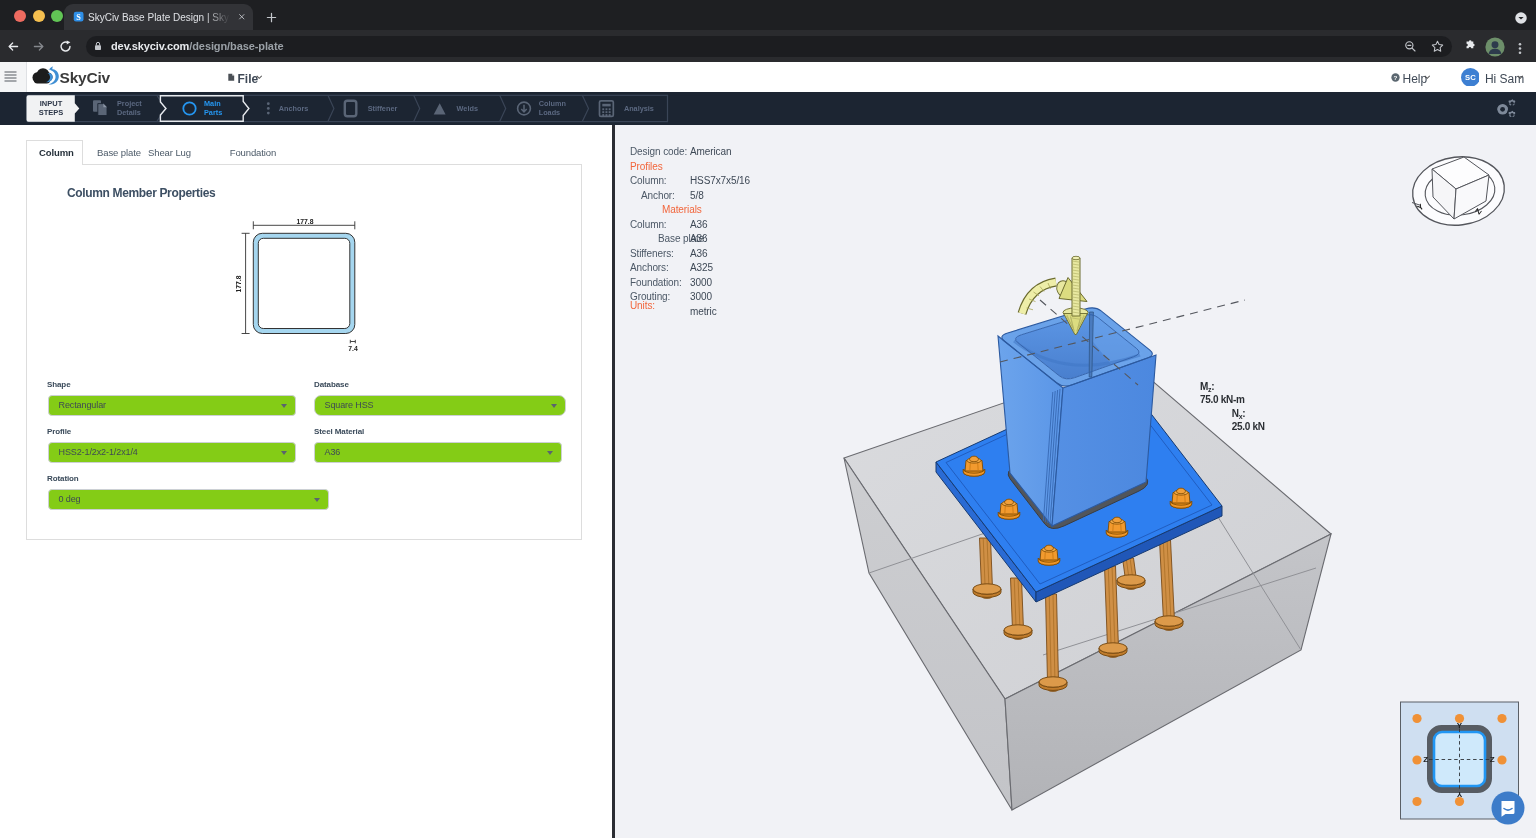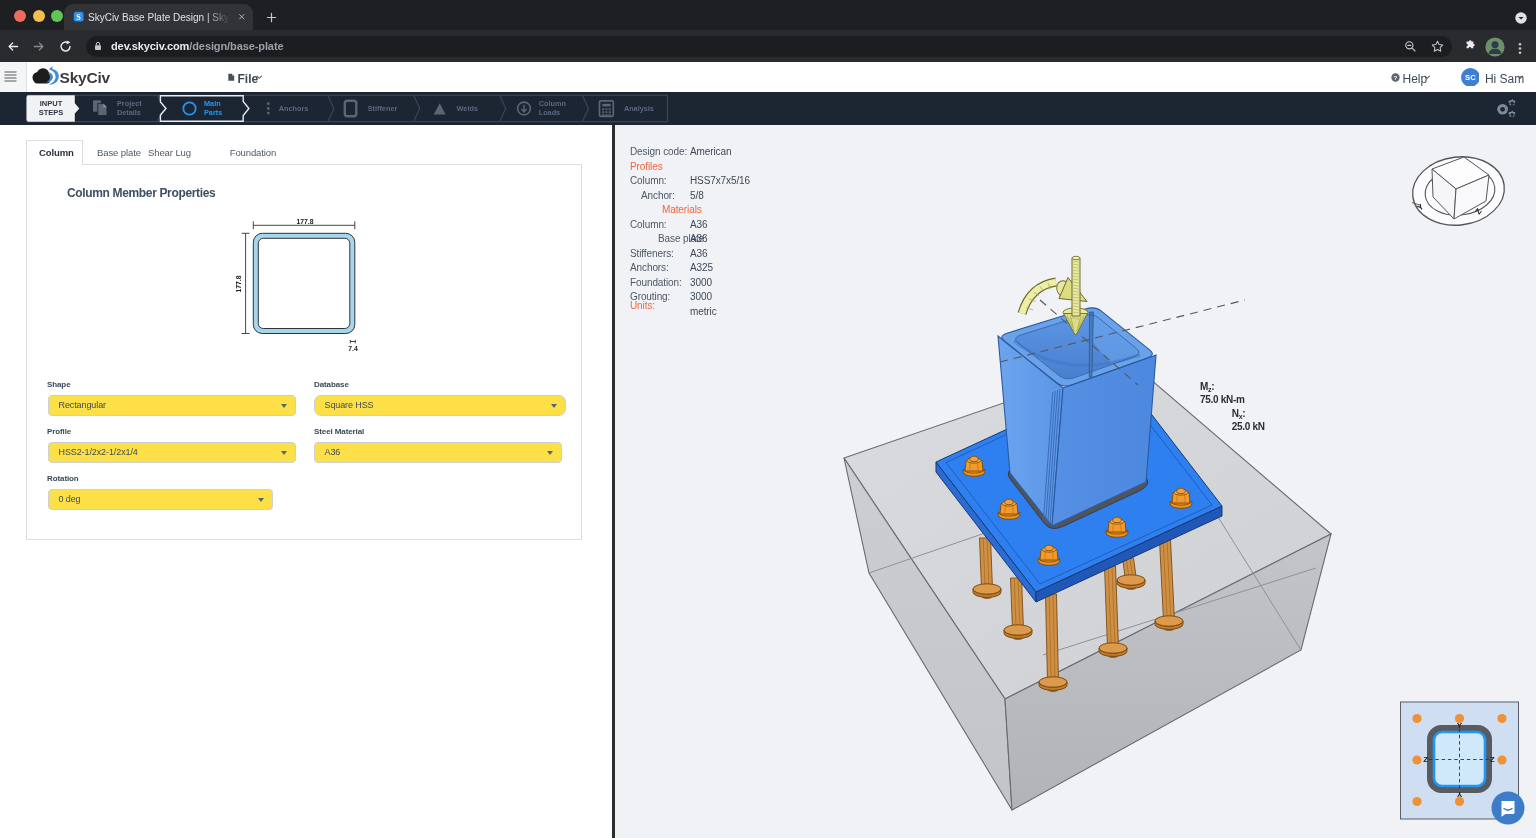--- a/index.html
+++ b/index.html
@@ -24,21 +24,21 @@
   #steps{left:0;top:92px;width:1536px;height:33px;background:#1c2532;}
   
   #leftpanel{left:0;top:125px;width:613px;height:713px;background:#fff;}
   #divider{left:612px;top:125px;width:3px;height:713px;background:#2b2d33;}
   #canvas{left:615px;top:125px;width:921px;height:713px;background:#f1f2f6;}
   
   .tab2{font-size:9.5px;color:#4c5a68;letter-spacing:-0.1px;}
   #tabcolumn{left:26px;top:140px;width:57px;height:25px;background:#fff;border:1px solid #ddd;border-bottom:none;box-sizing:border-box;z-index:3;}
   #panelbox{left:26px;top:164px;width:556px;height:376px;border:1px solid #ddd;box-sizing:border-box;background:#fff;z-index:1;}
   .flabel{font-size:8px;font-weight:bold;color:#3a4a5a;letter-spacing:-0.1px;z-index:2;}
-  .fselect{z-index:2;height:21px;border:1px solid #ccd0d4;border-radius:4px;box-sizing:border-box;background:#fde047;font-size:9px;color:#3f4a54;line-height:19px;padding-left:9.5px;letter-spacing:-0.1px;}
+  .fselect{z-index:2;height:21px;border:1px solid #ccd0d4;border-radius:4px;box-sizing:border-box;background:#84cc16;font-size:9px;color:#3f4a54;line-height:19px;padding-left:9.5px;letter-spacing:-0.1px;}
   .caret{position:absolute;right:8px;top:8px;width:0;height:0;border-left:3.6px solid transparent;border-right:3.6px solid transparent;border-top:4px solid #5a646e;}
   
   .inforow{position:absolute;font-size:10px;letter-spacing:-0.1px;color:#4c5866;white-space:nowrap;}
   .inforow b{font-weight:normal;color:#3e4956;}
   .orange{color:#f2663c !important;}
 </style>
 </head>
 <body>
 
 <div id="tabbar" class="abs">
@@ -260,21 +260,21 @@
 
 <div class="abs flabel" style="left:47px;top:379.5px;">Shape</div>
 <div class="abs flabel" style="left:314px;top:379.5px;">Database</div>
 <div class="abs fselect" style="left:48px;top:394.8px;width:247.5px;">Rectangular<div class="caret"></div></div>
 <div class="abs fselect" style="left:314px;top:394.8px;width:252px;border-radius:7px;">Square HSS<div class="caret"></div></div>
 <div class="abs flabel" style="left:47px;top:426.5px;">Profile</div>
 <div class="abs flabel" style="left:314px;top:426.5px;">Steel Material</div>
 <div class="abs fselect" style="left:48px;top:441.5px;width:247.5px;">HSS2-1/2x2-1/2x1/4<div class="caret"></div></div>
 <div class="abs fselect" style="left:314px;top:441.5px;width:247.5px;">A36<div class="caret"></div></div>
 <div class="abs flabel" style="left:47px;top:473.5px;">Rotation</div>
-<div class="abs fselect" style="left:48px;top:488.5px;width:225px;">0 deg<div class="caret"></div></div>
+<div class="abs fselect" style="left:48px;top:488.5px;width:281px;">0 deg<div class="caret"></div></div>
 
 <div id="canvas" class="abs"></div>
 <div id="divider" class="abs"></div>
 <svg class="abs" style="left:614px;top:125px;" width="922" height="713" viewBox="614 125 922 713">
 <defs>
 <linearGradient id="gTop" x1="0" y1="0" x2="1" y2="1">
         <stop offset="0" stop-color="#dadbde"></stop>
         <stop offset="1" stop-color="#cfd0d4"></stop>
       </linearGradient>
 <linearGradient id="gLeft" x1="0" y1="0" x2="0" y2="1">

